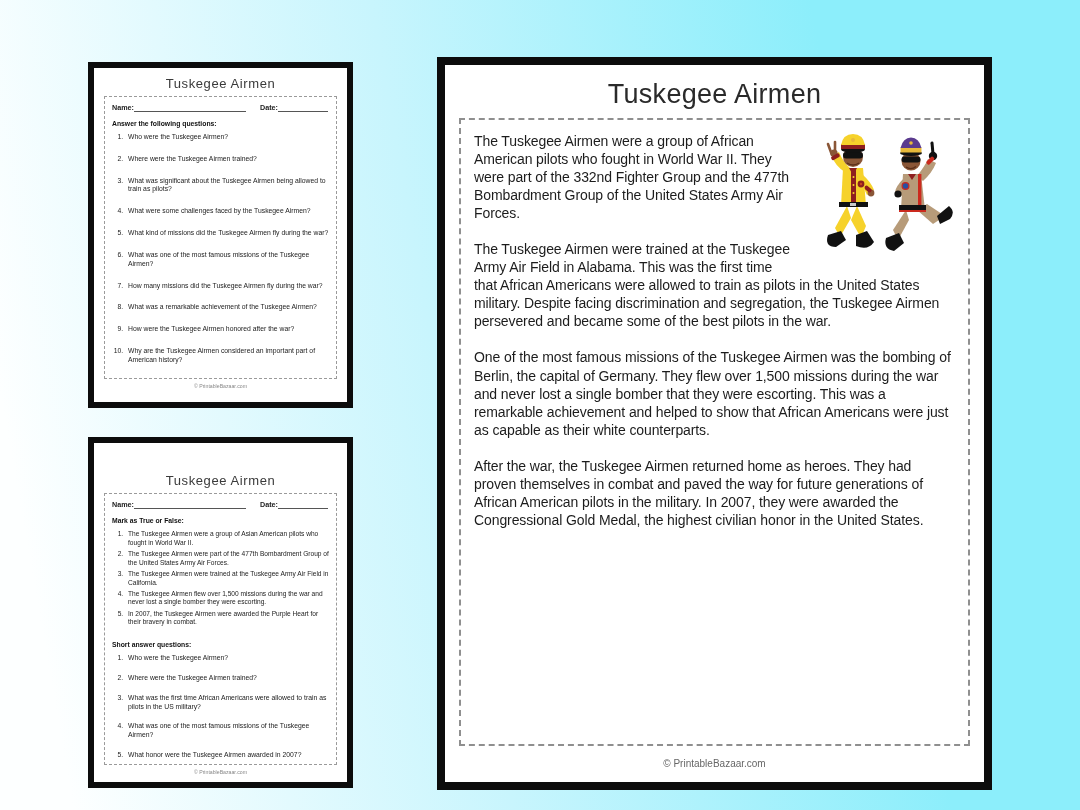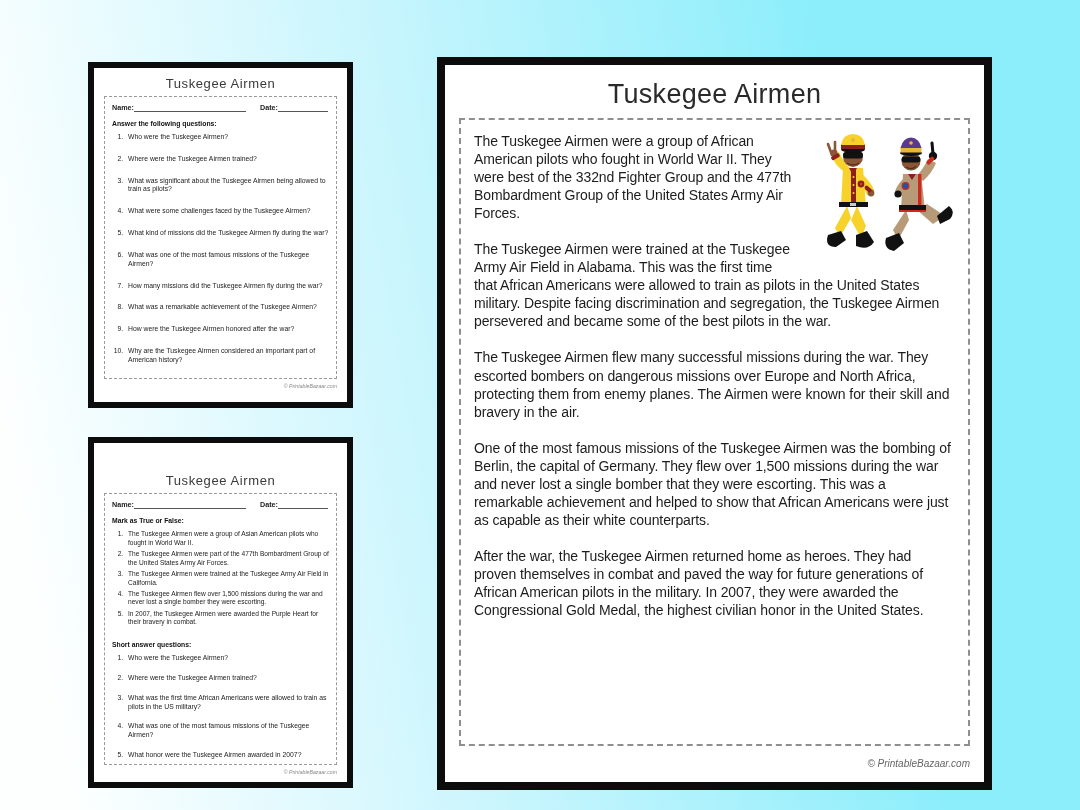--- a/index.html
+++ b/index.html
@@ -19,21 +19,21 @@
   .nd-line{display:inline-block;border-bottom:1px solid #555;height:8px;}
   .nd-name{width:112px;margin-right:14px;}
   .nd-date{width:50px;}
   .sec-h{font-size:6.8px;font-weight:700;color:#111;margin:0 0 6px;}
   .tf-h{margin-top:4px;}
   .q-list{margin:0;padding-left:13px;font-size:6.8px;color:#222;line-height:1.3;}
   .q-list li{margin-bottom:13px;padding-left:3px;}
   .tf-list{margin:0 0 14px;padding-left:13px;font-size:6.6px;color:#222;line-height:1.32;}
   .tf-list li{margin-bottom:2.5px;padding-left:3px;}
   .sa-list li{margin-bottom:11px;}
-  .page-footer{font-size:5.2px;color:#888;text-align:right;margin-top:4px;font-style:italic;}
+  .page-footer{font-size:5.2px;color:#888;text-align:center;margin-top:4px;}
   .p3-title{font-size:27px;font-weight:400;color:#2a2a2a;text-align:center;letter-spacing:.3px;margin:2px 0 8px;}
   .p3-box{border:2px dashed #8f8f8f;box-sizing:border-box;padding:12px 13px 0;height:628px;overflow:hidden;}
   .passage p{margin:0 0 18px;font-size:14px;line-height:1.29;color:#1c1c1c;letter-spacing:-.1px;}
   .illo-fig{float:right;width:150px;height:140px;margin:0 0 4px 10px;}
   .illo-fig svg{width:100%;height:100%;}
   .p3-footer{font-size:10px;color:#666;margin-top:12px;}
 </style>
 </head>
 <body>
 
@@ -169,23 +169,22 @@
             <rect x="96.5" y="24.5" width="19" height="6" rx="3" fill="#111"></rect>
 
             <ellipse cx="106" cy="21" rx="11" ry="3" fill="#111"></ellipse>
             <path d="M95.5 15.5 L116.5 15.5 L116.5 20.5 L95.5 20.5 Z" fill="#e7b83a"></path>
             <path d="M95.5 16 Q98 5.5 106 5.5 Q114 5.5 116.5 16 Z" fill="#5a3a8e"></path>
             <circle cx="106" cy="11" r="1.8" fill="#e7b83a"></circle>
           </g>
         </svg>
       </div>
       <div class="passage">
-        <p>The Tuskegee Airmen were a group of African American pilots who fought in World War II. They were best of the 332nd Fighter Group and the 477th Bombardment Group of the United States Army Air Forces.</p>
+        <p>The Tuskegee Airmen were a group of African American pilots who fought in World War II. They were part of the 332nd Fighter Group and the 477th Bombardment Group of the United States Army Air Forces.</p>
         <p>The Tuskegee Airmen were trained at the Tuskegee Army Air Field in Alabama. This was the first time that African Americans were allowed to train as pilots in the United States military. Despite facing discrimination and segregation, the Tuskegee Airmen persevered and became some of the best pilots in the war.</p>
-        <p>The Tuskegee Airmen flew many successful missions during the war. They escorted bombers on dangerous missions over Europe and North Africa, protecting them from enemy planes. The Airmen were known for their skill and bravery in the air.</p>
         <p>One of the most famous missions of the Tuskegee Airmen was the bombing of Berlin, the capital of Germany. They flew over 1,500 missions during the war and never lost a single bomber that they were escorting. This was a remarkable achievement and helped to show that African Americans were just as capable as their white counterparts.</p>
         <p>After the war, the Tuskegee Airmen returned home as heroes. They had proven themselves in combat and paved the way for future generations of African American pilots in the military. In 2007, they were awarded the Congressional Gold Medal, the highest civilian honor in the United States.</p>
       </div>
     </div>
     <div class="page-footer p3-footer">© PrintableBazaar.com</div>
   </div>
 
 </div>
 
 </body></html>

